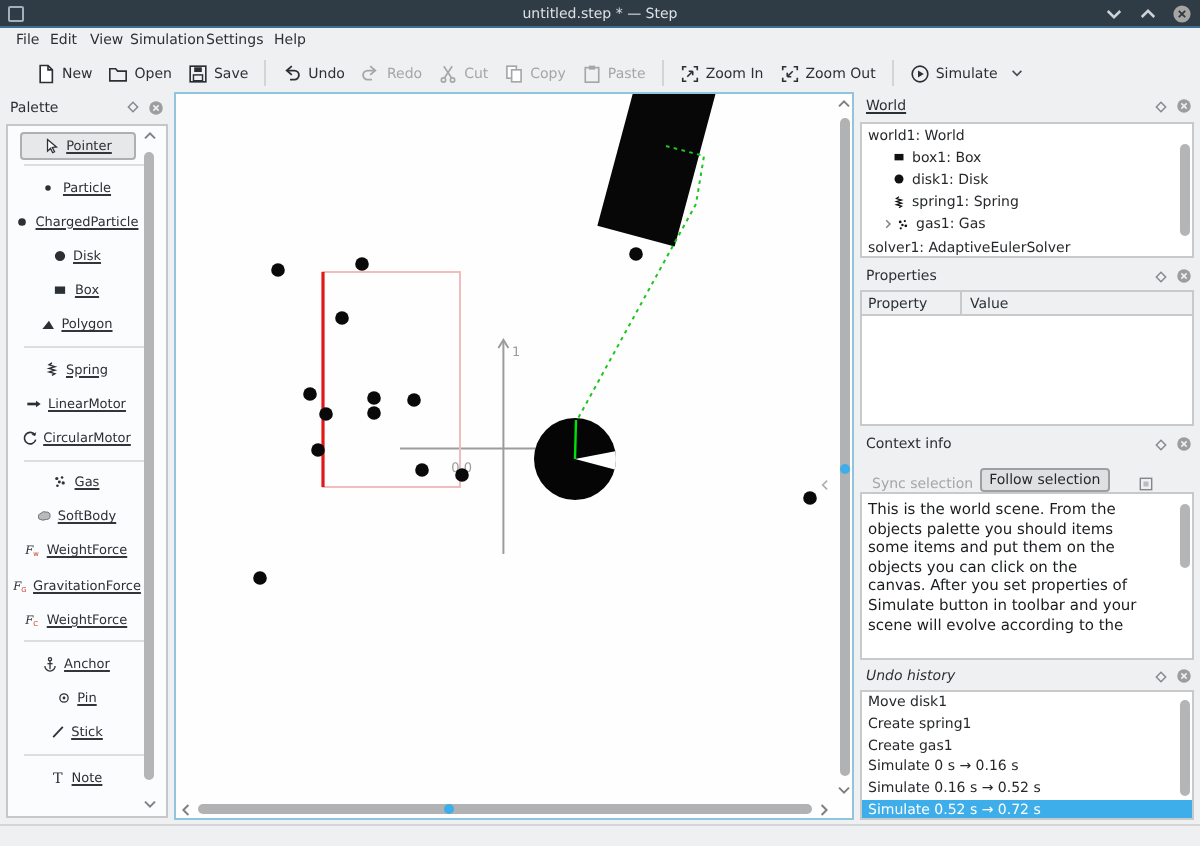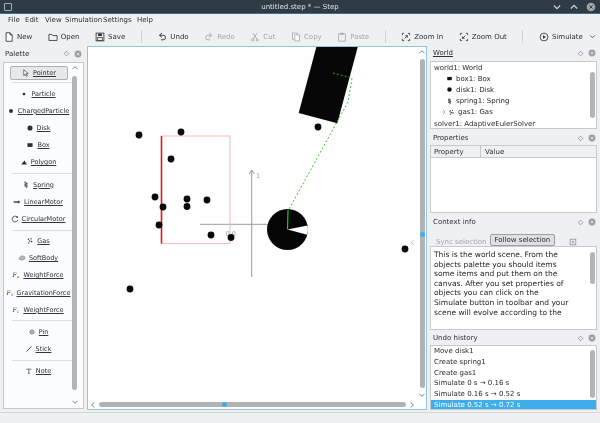--- a/index.html
+++ b/index.html
@@ -10,21 +10,21 @@
   .titlebar{position:absolute;left:0;top:0;width:600px;height:14px;background:#2f3b45;
     border-bottom:1px solid #3d6d93;display:flex;align-items:center;}
   .titlebar .title{position:absolute;left:0;right:0;text-align:center;font-size:7px;color:#dde1e4;}
   .appicon{position:absolute;left:4px;top:3px;width:8px;height:8px;border:1px solid #9fb2bd;border-radius:1px;}
   .wctrls{position:absolute;right:4px;top:2px;display:flex;gap:7px;align-items:center;}
   .wctrl{width:10px;height:10px;display:inline-flex;color:#cdd3d7;}
   
   .menubar{position:absolute;left:0;top:15px;width:528px;height:12px;}
   .menuitem{position:absolute;top:1px;font-size:7px;color:#2b3035;}
   
-  .toolbar{position:absolute;left:0;top:27px;width:600px;height:19px;display:flex;align-items:center;padding-left:0;justify-content:space-between;}
+  .toolbar{position:absolute;left:0;top:27px;width:600px;height:19px;display:flex;align-items:center;padding-left:14px;}
   .tbtn{display:inline-flex;align-items:center;gap:3px;font-size:7px;padding:2px 4px;color:#2b3035;white-space:nowrap;}
   .tbtn.disabled{color:#a4a6a8;}
   .tsep{width:1px;height:13px;background:#d3d4d5;margin:0 4px;}
   .icn{display:inline-flex;}
   .icn svg{width:100%;height:100%;display:block;}
   .i10{width:10px;height:10px;}
   .i8{width:8px;height:8px;}
   .i7{width:7px;height:7px;}
   .ddchev{width:7px;height:7px;color:#4a4f54;margin-left:3px;}
   
@@ -370,20 +370,31 @@
             <text x="1" y="8.2" font-size="9.5" font-style="italic" font-family="DejaVu Serif,serif" fill="currentColor">F</text>
             <text x="7.6" y="9.8" font-size="5.5" fill="#cf3526">C</text>
           </svg>
         </span>
         <span>WeightForce</span>
       </div>
       <div class="pdiv"></div>
       <div class="pitem">
         <span class="icn i8">
           <svg viewBox="0 0 10 10">
+            <circle cx="5" cy="2" r="1" fill="none" stroke="currentColor" stroke-width="0.8"></circle>
+            <line x1="5" y1="3" x2="5" y2="8.3" stroke="currentColor" stroke-width="0.8"></line>
+            <path d="M1.8,6.2 A3.2,3.2 0 0 0 8.2,6.2" fill="none" stroke="currentColor" stroke-width="0.8"></path>
+            <line x1="3.4" y1="4.8" x2="6.6" y2="4.8" stroke="currentColor" stroke-width="0.8"></line>
+          </svg>
+        </span>
+        <span>Anchor</span>
+      </div>
+      <div class="pitem">
+        <span class="icn i8">
+          <svg viewBox="0 0 10 10">
             <circle cx="5" cy="5" r="2.6" fill="none" stroke="currentColor" stroke-width="0.8"></circle>
             <circle cx="5" cy="5" r="0.9" fill="currentColor"></circle>
           </svg>
         </span>
         <span>Pin</span>
       </div>
       <div class="pitem">
         <span class="icn i8">
           <svg viewBox="0 0 10 10">
             <line x1="2" y1="8.2" x2="8" y2="1.8" stroke="currentColor" stroke-width="1.1"></line>
@@ -605,30 +616,30 @@
         <svg viewBox="0 0 9 9">
           <rect x="1.3" y="1.3" width="6.4" height="6.4" fill="none" stroke="currentColor" stroke-width="0.8"></rect>
           <rect x="3.1" y="3.1" width="2.8" height="2.8" fill="currentColor" opacity="0.5"></rect>
         </svg>
       </span>
   </div>
   <div class="pbody ctext" id="context-text" style="top:246px;height:84px;">
       <div>This is the world scene. From the</div>
       <div>objects palette you should items</div>
       <div>some items and put them on the</div>
+      <div>objects you can click on the</div>
       <div>canvas. After you set properties of</div>
-      <div>objects you can click on the</div>
       <div>Simulate button in toolbar and your</div>
       <div>scene will evolve according to the</div>
     </div>
   <div class="pvscroll" style="left:589px;top:248px;height:80px;">
     <div class="thumb" style="top:4px;height:32px;"></div>
   </div>
 
-  <div class="phead-r" style="top:331px;">
+  <div class="phead-r" style="top:331px;font-style:italic;">
     <span>Undo history</span>
     <span class="sp"></span>
     <span class="hicon i7">
         <svg viewBox="0 0 8 8">
           <rect x="2.1" y="2.1" width="3.8" height="3.8" fill="none" stroke="currentColor" stroke-width="0.8" transform="rotate(45 4 4)"></rect>
         </svg>
       </span>
     <span class="hicon i8">
         <svg viewBox="0 0 9 9">
           <circle cx="4.5" cy="4.5" r="3.8" fill="#9c9d9e"></circle>

